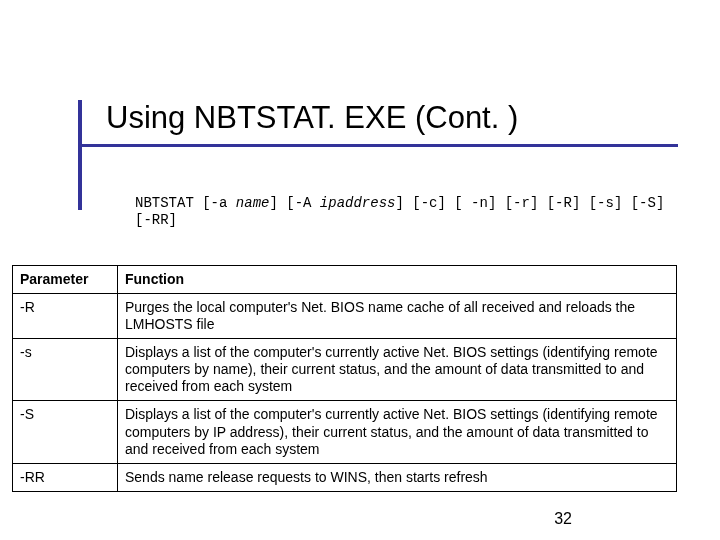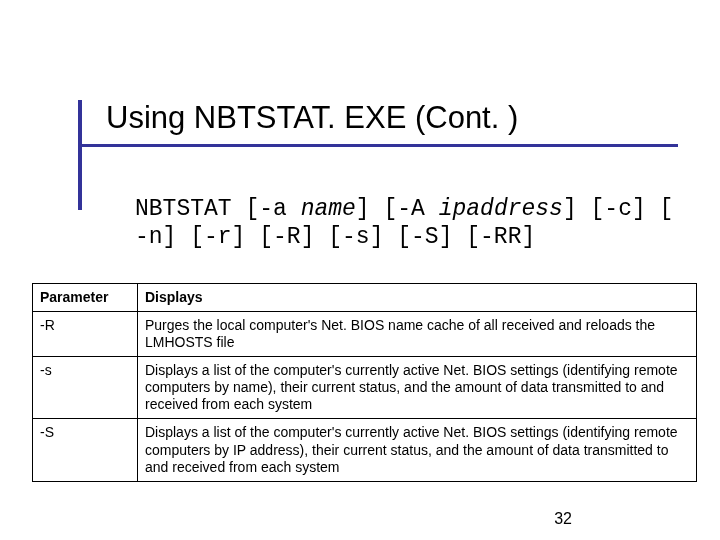--- a/index.html
+++ b/index.html
@@ -51,35 +51,34 @@
     margin: 14px 0 0 28px;
     font-size: 24px;
     font-weight: normal;
   }
   .syntax-block {
     position: absolute;
     left: 135px;
     top: 195px;
     width: 550px;
     font-family: "Courier New", Courier, monospace;
-    font-size: 23px;
+    font-size: 14px;
     line-height: 1.22;
     white-space: normal;
   }
   .syntax-block .italic {
     font-style: italic;
   }
   table.param {
     position: absolute;
-    left: 32px;
+    left: 12px;
     top: 265px;
     width: 664px;
     border-collapse: collapse;
     table-layout: fixed;
-    margin-top: 18px;
   }
   table.param col.c1 { width: 105px; }
   table.param col.c2 { width: 559px; }
   table.param th, table.param td {
     border: 1.5px solid #000;
     padding: 5px 7px;
     vertical-align: top;
     text-align: left;
     font-size: 14px;
     line-height: 1.22;
@@ -110,32 +109,36 @@
   </div>
 
   <table class="param">
     <colgroup>
         <col class="c1">
         <col class="c2">
       </colgroup>
     <tbody>
         <tr>
       <th>Parameter</th>
-      <th>Displays</th>
+      <th>Function</th>
     </tr>
     <tr>
       <td>-R</td>
       <td>Purges the local computer's Net. BIOS name cache of all received and reloads the LMHOSTS file</td>
     </tr>
     <tr>
       <td>-s</td>
       <td>Displays a list of the computer's currently active Net. BIOS settings (identifying remote computers by name), their current status, and the amount of data transmitted to and received from each system</td>
     </tr>
     <tr>
       <td>-S</td>
       <td>Displays a list of the computer's currently active Net. BIOS settings (identifying remote computers by IP address), their current status, and the amount of data transmitted to and received from each system</td>
     </tr>
+    <tr>
+      <td>-RR</td>
+      <td>Sends name release requests to WINS, then starts refresh</td>
+    </tr>
   </tbody>
     </table>
 
   <div class="page-num">32</div>
 
 </div>
 
 </body></html>

